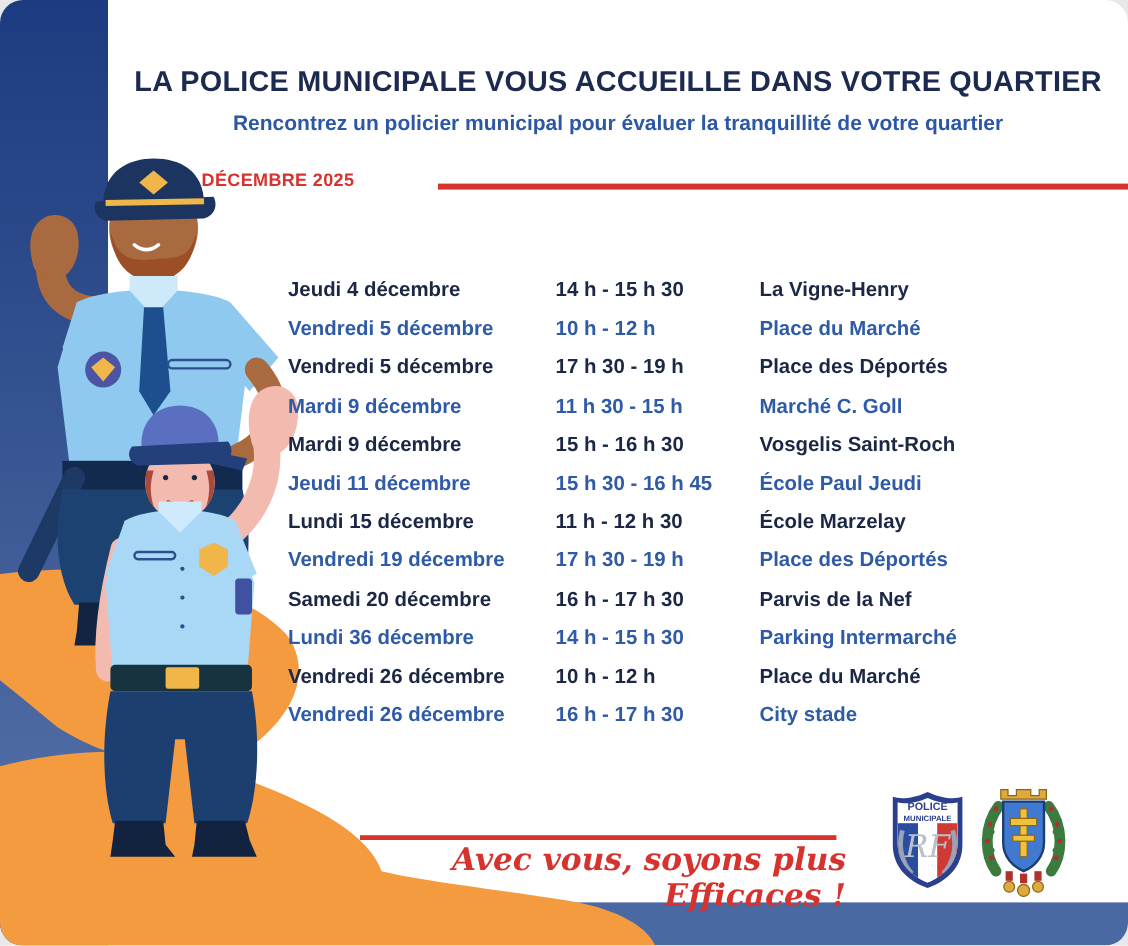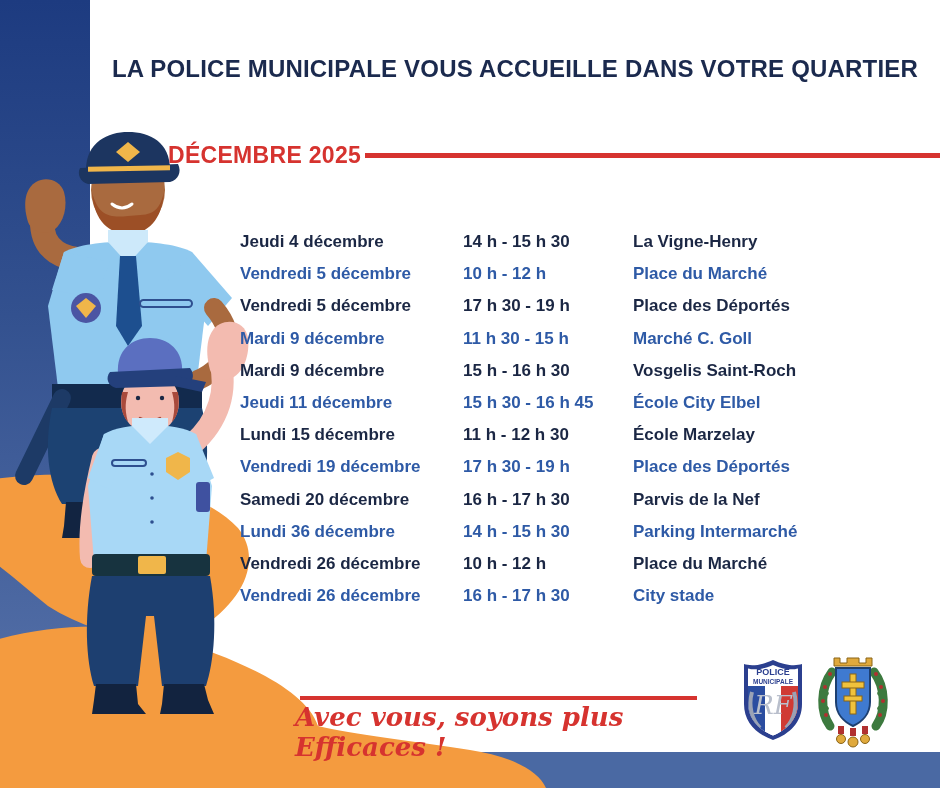--- a/index.html
+++ b/index.html
@@ -1,49 +1,49 @@
 <!DOCTYPE html>
 <html><head>
 <meta charset="utf-8">
 <style>
   html,body{margin:0;padding:0;}
   body{font-family:"Liberation Sans", sans-serif; background:#e8e8e8;}
-  #poster{position:relative;width:940px;height:788px;background:#ffffff;overflow:hidden;margin:0 auto;}
+  #poster{position:relative;width:940px;height:788px;background:#ffffff;overflow:hidden;margin:0 auto;border-radius:19px;}
 
   
   .strip{position:absolute;left:0;top:0;width:90px;height:788px;
     background:linear-gradient(180deg,#1d3b80 0%,#33518f 40%,#5b76ad 100%);z-index:1;}
 
   
   .bottombar{position:absolute;left:0;top:752px;width:940px;height:36px;background:#4a69a3;z-index:2;}
 
   
   .illus{position:absolute;left:0;top:130px;width:600px;height:658px;z-index:3;pointer-events:none;}
 
   
   .content{position:absolute;inset:0;z-index:4;}
 
   .title{position:absolute;left:95px;top:55px;width:840px;text-align:center;
     font-size:24px;font-weight:bold;letter-spacing:.2px;color:#1b2a4e;}
   .subtitle{position:absolute;left:95px;top:92px;width:840px;text-align:center;
     font-size:17.5px;font-weight:bold;color:#2b57a5;}
 
-  .month{position:absolute;left:168px;top:142px;font-size:23px;font-weight:bold;
+  .month{position:absolute;left:168px;top:142px;font-size:15px;font-weight:bold;
     letter-spacing:.3px;color:#d6332f;}
   .month-rule{position:absolute;left:365px;top:153px;width:575px;height:5px;background:#d6332f;}
 
   .schedule{position:absolute;left:240px;top:226px;display:grid;
     grid-template-columns:223px 170px auto;grid-auto-rows:32.2px;align-items:center;}
   .schedule .cell{font-size:17px;font-weight:bold;white-space:nowrap;}
   .srow{display:contents;}
   .schedule .cell.c-dark{color:#1b2744;}
   .schedule .cell.c-blue{color:#2e5aa6;}
 
   .slogan-rule{position:absolute;left:300px;top:696px;width:397px;height:4px;background:#d6332f;}
-  .slogan{position:absolute;left:295px;top:702px;width:410px;text-align:left;
+  .slogan{position:absolute;left:295px;top:702px;width:410px;text-align:right;
     font-family:"DejaVu Serif", serif;font-style:italic;font-weight:bold;
     font-size:26px;color:#d6332f;}
 
   .logo-badge{position:absolute;left:742px;top:658px;}
   .logo-crest{position:absolute;left:816px;top:650px;}
 </style>
 </head>
 <body>
 
 <div id="poster">
@@ -136,20 +136,21 @@
 
       <path fill="#1d3f70" d="M 92,446 L 210,446 C 218,490 214,532 206,556 L 162,556 L 154,486 L 146,486 L 138,556 L 94,556 C 86,530 84,488 92,446 Z"></path>
 
       <path fill="#12233f" d="M 96,554 L 136,554 L 138,574 L 146,584 L 92,584 L 94,570 Z"></path>
       <path fill="#12233f" d="M 164,554 L 204,554 L 208,570 L 214,584 L 160,584 L 162,574 Z"></path>
     </g>
   </svg>
 
   <div class="content">
     <div class="title">LA POLICE MUNICIPALE VOUS ACCUEILLE DANS VOTRE QUARTIER</div>
+    <div class="subtitle">Rencontrez un policier municipal pour évaluer la tranquillité de votre quartier</div>
 
     <div class="month">DÉCEMBRE 2025</div>
     <div class="month-rule"></div>
 
     <div class="schedule">
 
     <div class="srow">
         <span class="cell col-date c-dark">Jeudi 4 décembre</span>
         <span class="cell col-time c-dark">14 h - 15 h 30</span>
         <span class="cell col-loc c-dark">La Vigne-Henry</span>
@@ -170,21 +171,21 @@
         <span class="cell col-loc c-blue">Marché C. Goll</span>
       </div>
         <div class="srow">
         <span class="cell col-date c-dark">Mardi 9 décembre</span>
         <span class="cell col-time c-dark">15 h - 16 h 30</span>
         <span class="cell col-loc c-dark">Vosgelis Saint-Roch</span>
       </div>
         <div class="srow">
         <span class="cell col-date c-blue">Jeudi 11 décembre</span>
         <span class="cell col-time c-blue">15 h 30 - 16 h 45</span>
-        <span class="cell col-loc c-blue">École City Elbel</span>
+        <span class="cell col-loc c-blue">École Paul Jeudi</span>
       </div>
         <div class="srow">
         <span class="cell col-date c-dark">Lundi 15 décembre</span>
         <span class="cell col-time c-dark">11 h - 12 h 30</span>
         <span class="cell col-loc c-dark">École Marzelay</span>
       </div>
         <div class="srow">
         <span class="cell col-date c-blue">Vendredi 19 décembre</span>
         <span class="cell col-time c-blue">17 h 30 - 19 h</span>
         <span class="cell col-loc c-blue">Place des Déportés</span>

